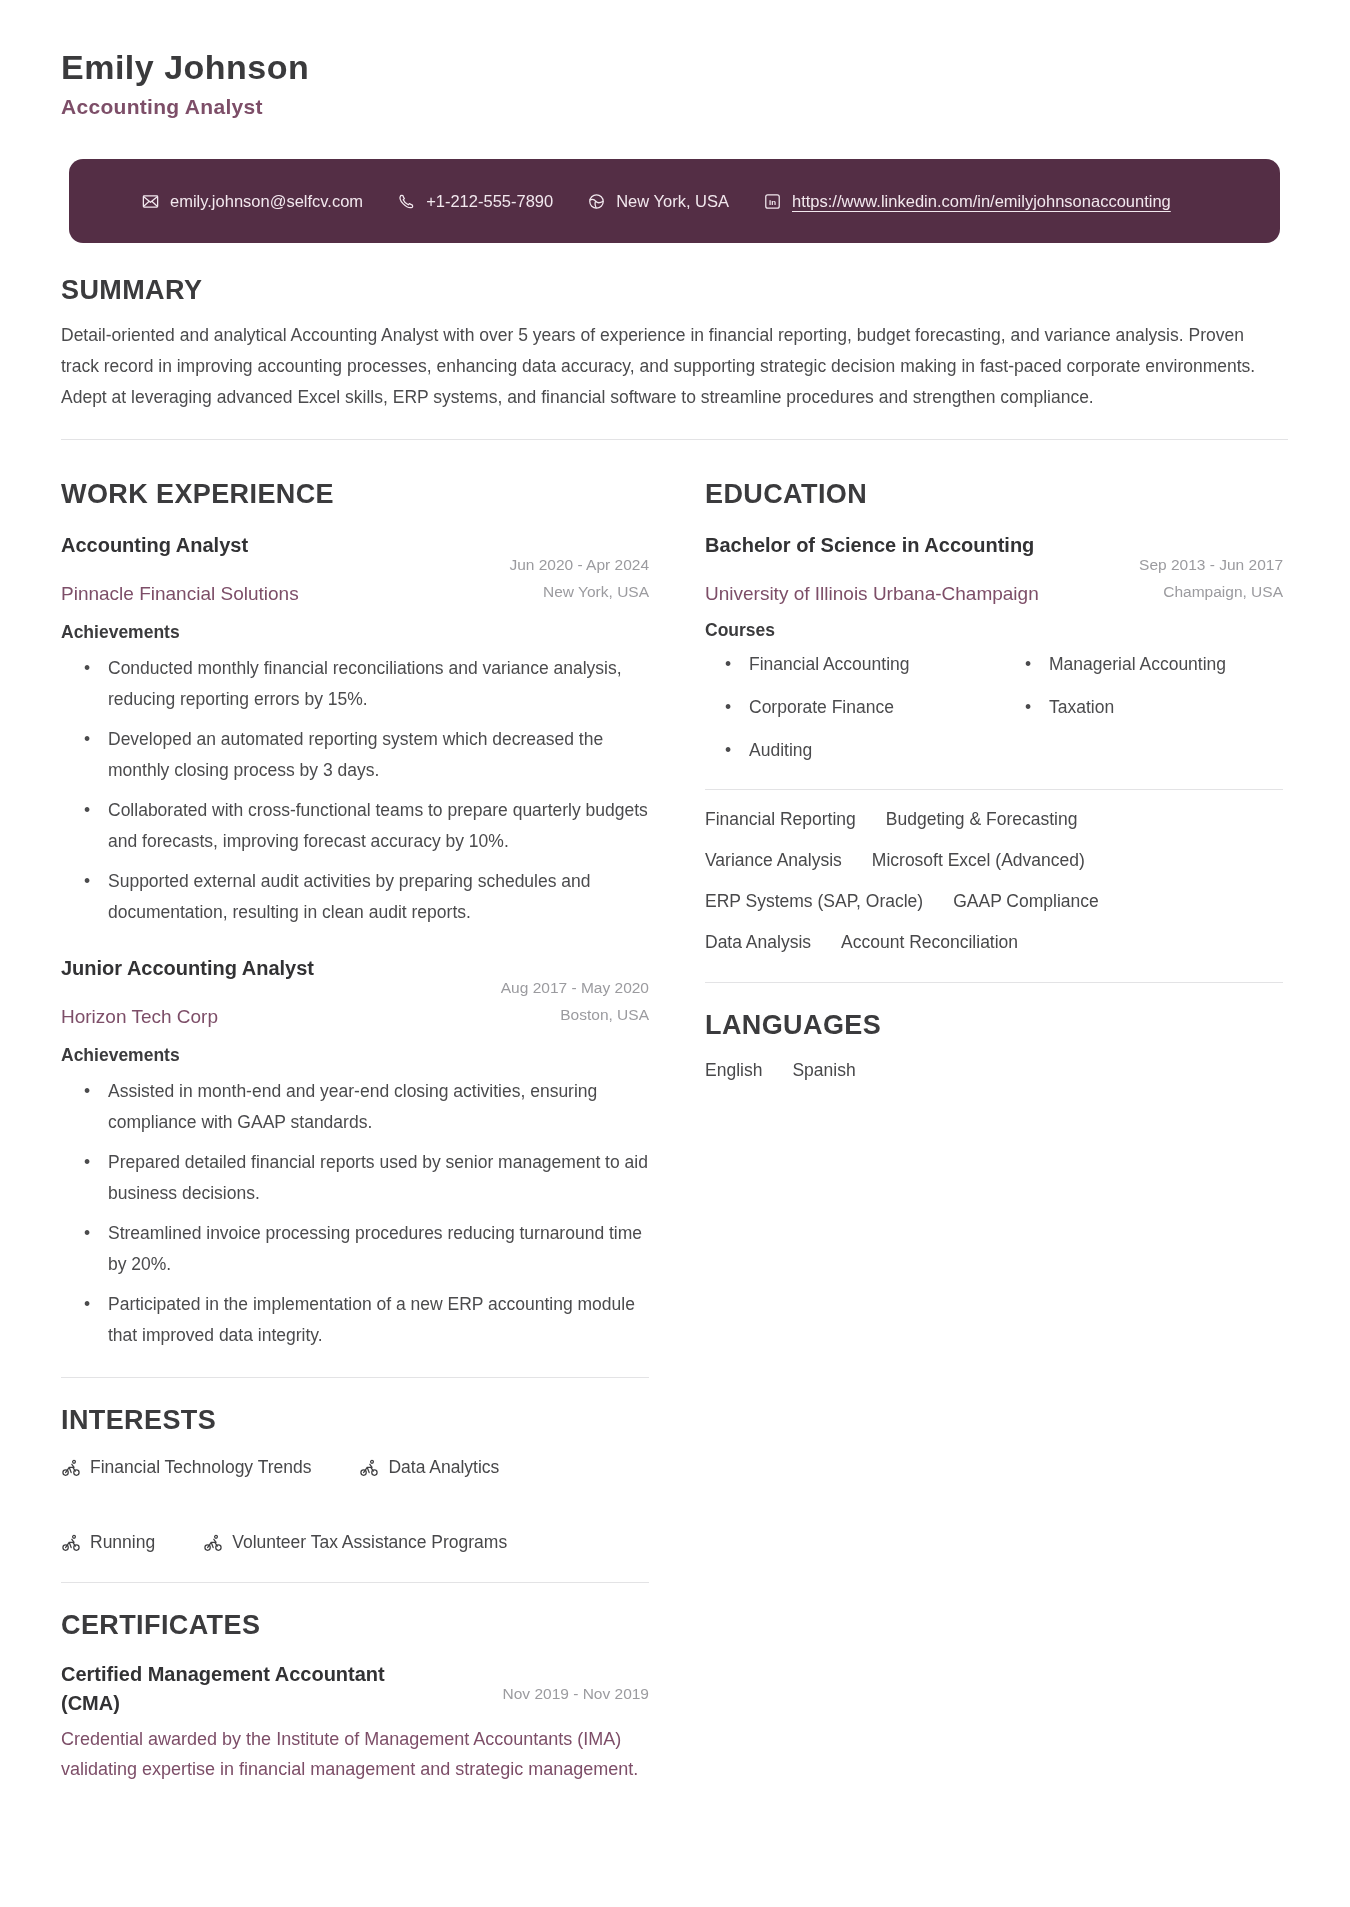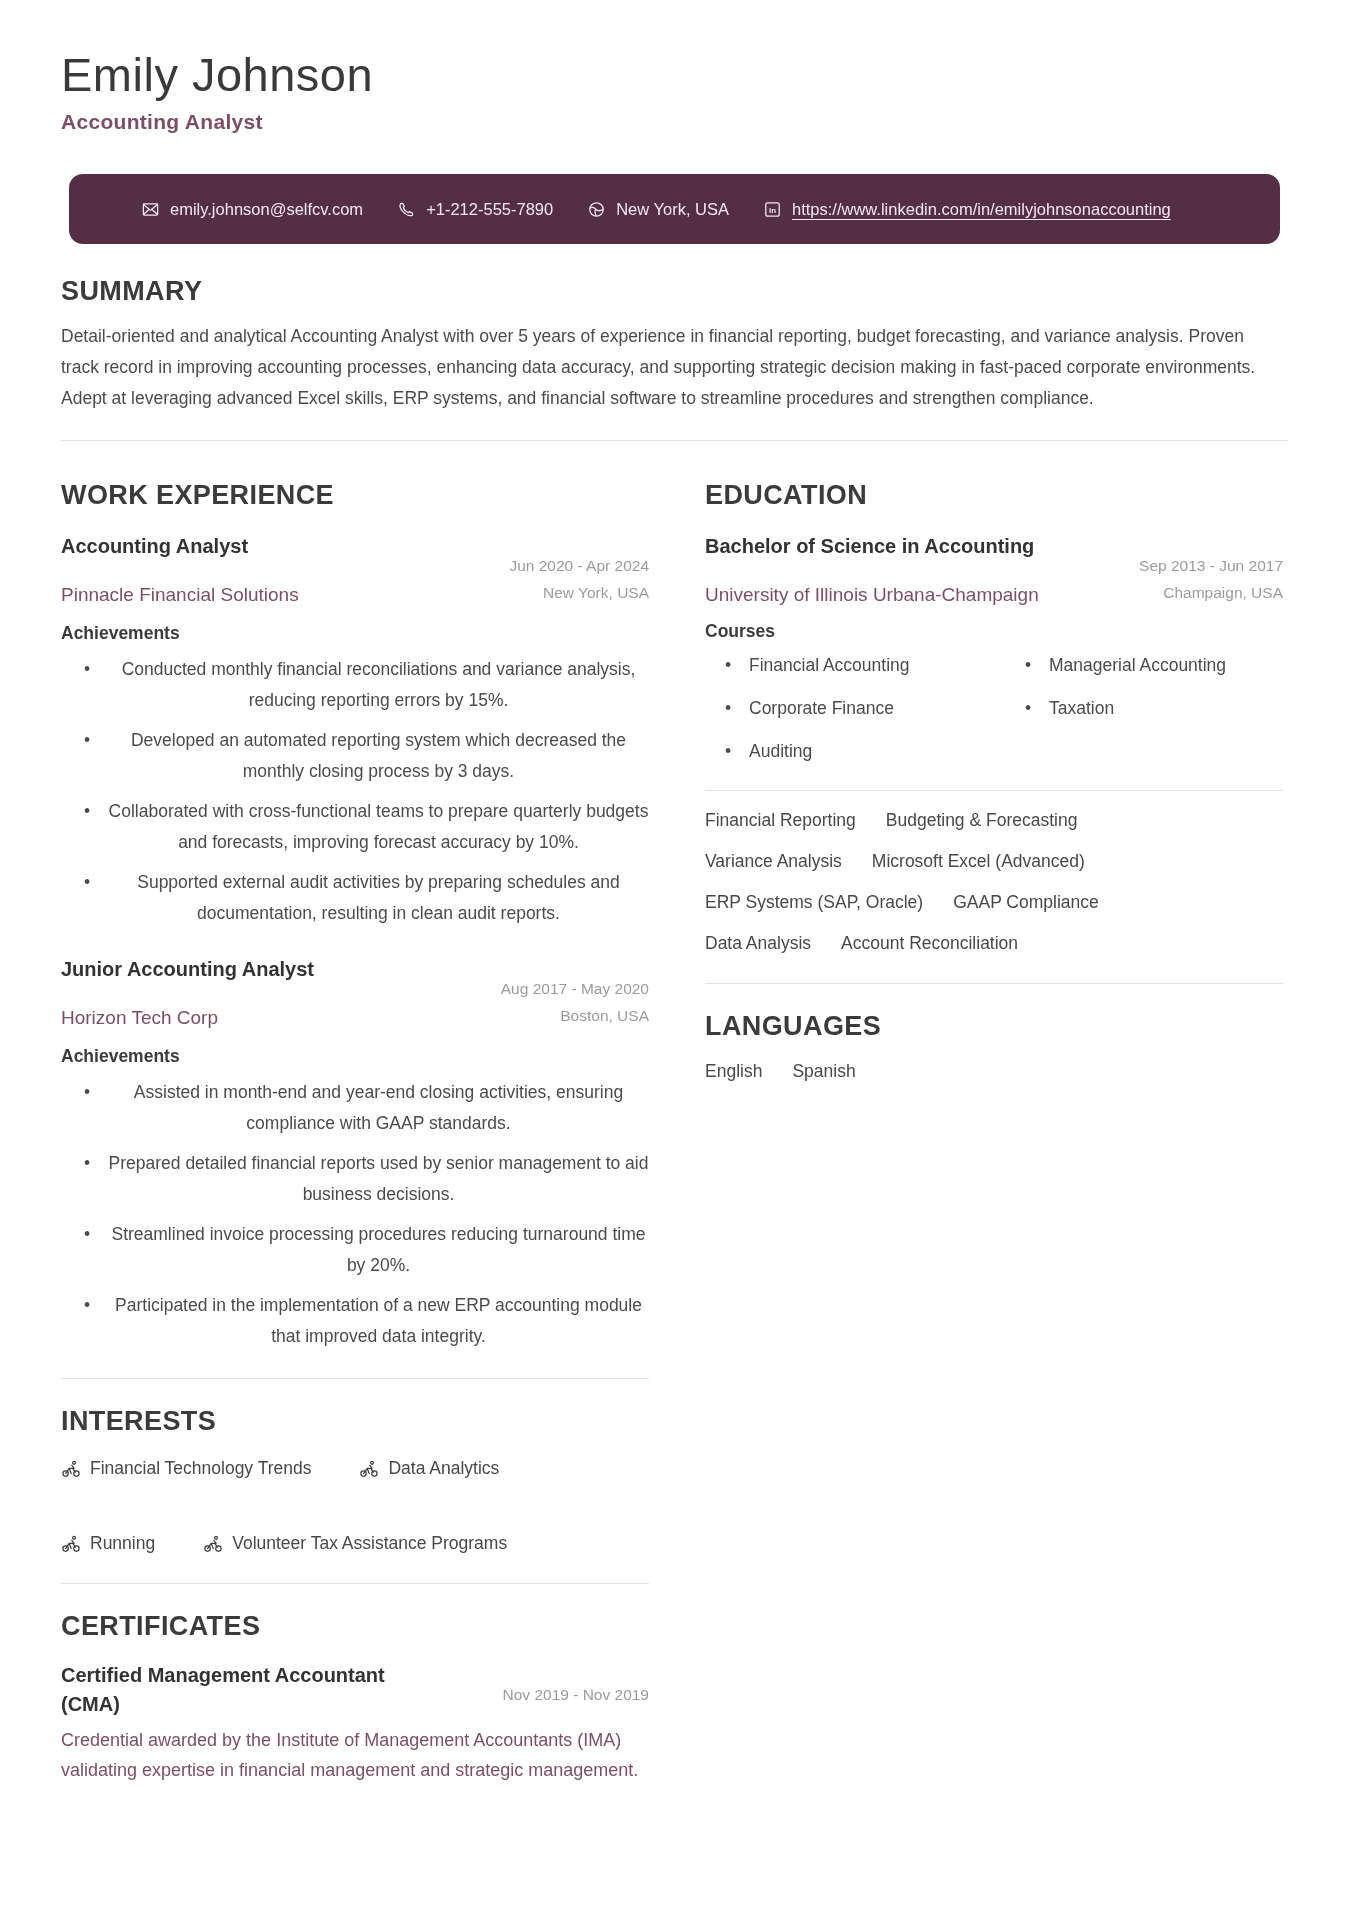--- a/index.html
+++ b/index.html
@@ -8,33 +8,33 @@
     width: 1350px; height: 1907px;
     font-family: "Liberation Sans", "DejaVu Sans", sans-serif;
     color: #4b4b4d;
     overflow: hidden;
     position: relative;
   }
   .page { padding: 48px 62px 0 61px; }
 
   
   .name {
-    font-size: 47px; font-weight: 400; color: #3a3a3c; letter-spacing: .5px;
+    font-size: 34px; font-weight: 700; color: #3a3a3c; letter-spacing: .5px;
     line-height: 1.15;
   }
   .job-title {
     margin-top: 8px; font-size: 21px; font-weight: 700; color: #7d4e68;
     letter-spacing: .3px;
   }
 
   
   .contact-bar {
     position: relative;
     margin: 40px 8px 0 8px;
-    height: 70px;
+    height: 84px;
     background: #542e45;
     border-radius: 14px;
     display: flex; align-items: center;
     gap: 34px;
     padding: 0 22px 0 72px;
     color: #f2e8ee;
     font-size: 16.5px;
   }
   .contact-item { display: flex; align-items: center; gap: 10px; white-space: nowrap; }
   .contact-item svg { display:block; }
@@ -66,21 +66,21 @@
   .entry-title { font-size: 20px; font-weight: 800; color: #323234; line-height: 1.45; }
   .entry-title.wrap { max-width: 330px; }
   .entry-dates { font-size: 15.5px; color: #9b9b9f; white-space: nowrap; padding-top: 5px; margin-top: 20px; }
   .entry-sub { display: flex; justify-content: space-between; align-items: flex-start; margin-top: 6px; }
   .entry-company { font-size: 19px; color: #7d4e68; line-height: 28px; }
   .entry-company.wrap { max-width: 345px; }
   .entry-location { font-size: 15.5px; color: #9b9b9f; white-space: nowrap; padding-top: 3px; }
 
   .group-label { margin: 14px 0 10px 0; font-size: 17.5px; font-weight: 700; color: #3b3b3d; }
 
-  ul.bullets { list-style: none; margin-left: 21px; text-align: center; }
+  ul.bullets { list-style: none; margin-left: 21px; }
   ul.bullets li {
     position: relative; padding-left: 26px;
     font-size: 17.5px; line-height: 31px; margin-bottom: 9px;
   }
   ul.bullets li::before {
     content: "•"; position: absolute; left: 2px; top: 0;
     color: #4b4b4d;
   }
 
   

